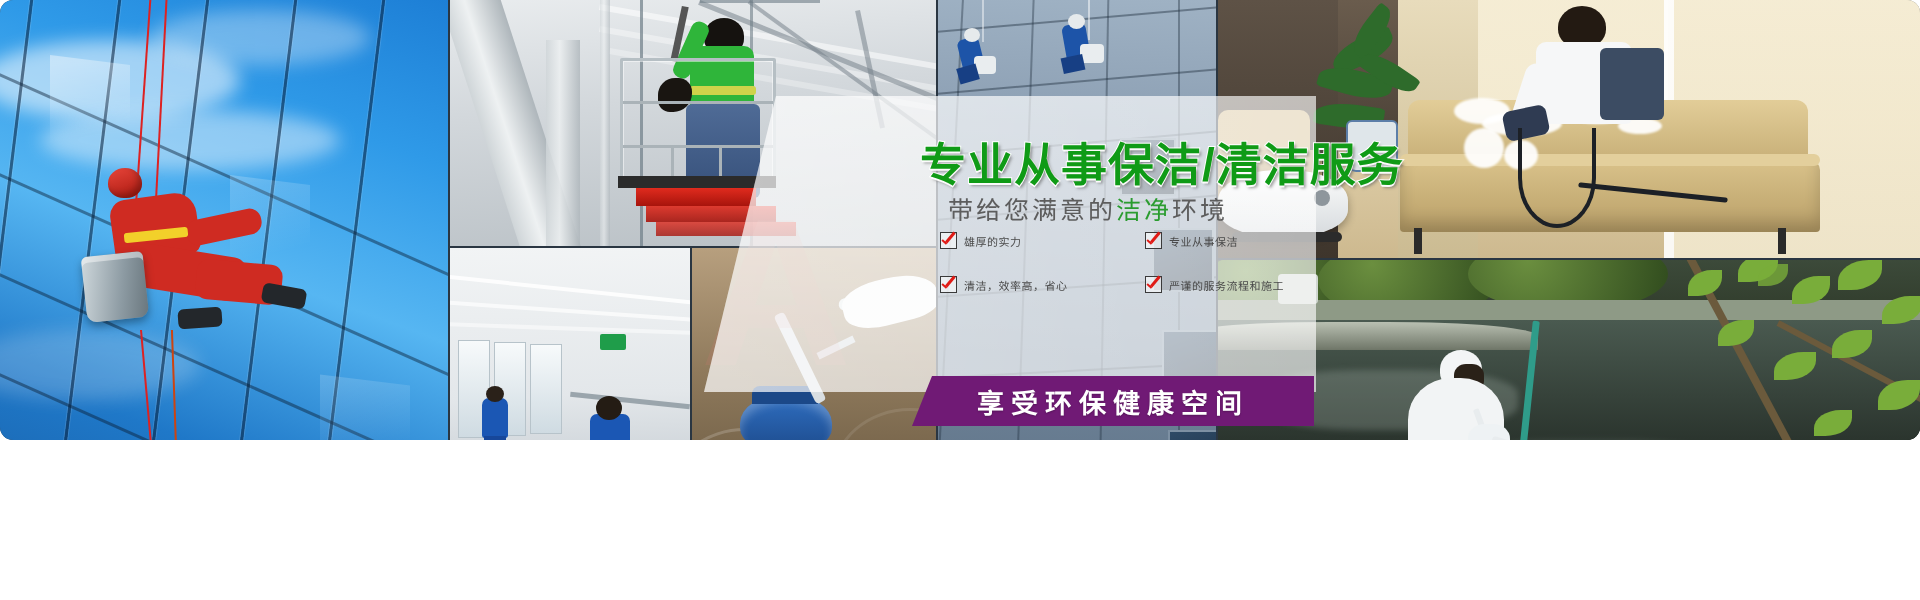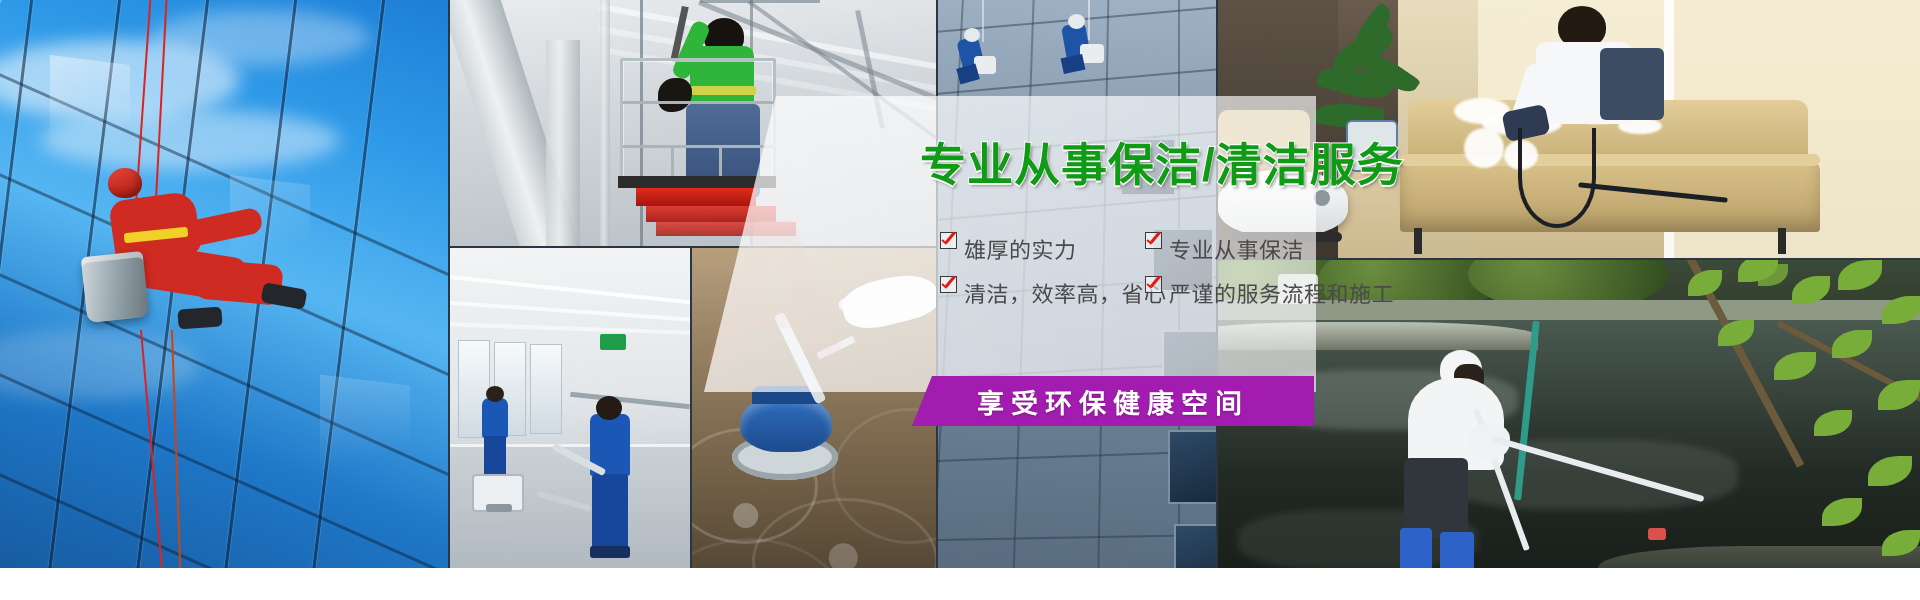--- a/index.html
+++ b/index.html
@@ -1,23 +1,24 @@
 <!DOCTYPE html>
 <html lang="zh-CN"><head>
 <meta charset="utf-8">
 <title>banner</title>
 <style>
   html,body{margin:0;padding:0;background:#fff;}
   body{font-family:"Liberation Sans","DejaVu Sans",sans-serif;}
 
   #banner{
     position:relative;
-    width:1920px;height:568px;
+    width:1920px;height:440px;
     overflow:hidden;
     background:#2a3642;
+    border-radius:13px;
   }
 
   
   .tile{position:absolute;overflow:hidden;}
   .tile .inner{position:absolute;inset:0;}
 
   
   #ph-glass{left:0;top:0;width:448px;height:600px;
     background:
       linear-gradient(118deg, rgba(255,255,255,.30) 0 2px, rgba(0,0,0,0) 2px 64px),
@@ -144,41 +145,41 @@
     white-space:nowrap;
   }
   .subline{
     position:absolute;left:948px;top:190px;
     font-size:25px;color:#5d5d5d;letter-spacing:3px;white-space:nowrap;
   }
   .subline .hl{color:#2a9c2f;}
 
   .feat-grid{position:absolute;left:940px;top:232px;width:430px;}
   .feat{
-    position:absolute;display:flex;align-items:flex-start;gap:7px;
-    font-size:22px;color:#4a4a4a;white-space:nowrap;letter-spacing:.5px;
+    position:absolute;display:flex;align-items:flex-end;gap:7px;
+    font-size:11px;color:#4a4a4a;white-space:nowrap;letter-spacing:.5px;
   }
   .feat.c0{left:0;} .feat.c1{left:205px;}
   .feat.r0{top:0;} .feat.r1{top:44px;}
   .tick{
     position:relative;display:inline-block;width:15px;height:15px;
     border:1.6px solid #3a3a3a;background:rgba(255,255,255,.55);flex:none;
   }
   .tick::before{
     content:"";position:absolute;left:1px;top:6px;width:6px;height:2.4px;
     background:#e01b16;transform:rotate(42deg);transform-origin:left center;
   }
   .tick::after{
     content:"";position:absolute;left:5px;top:8px;width:13px;height:2.6px;
     background:#e01b16;transform:rotate(-50deg);transform-origin:left center;
   }
 
   #cta{
     position:absolute;left:912px;top:376px;width:402px;height:50px;
-    background:#a21caf;
+    background:#701a75;
     -webkit-clip-path:polygon(20px 0, 100% 0, 100% 100%, 0 100%);
     clip-path:polygon(20px 0, 100% 0, 100% 100%, 0 100%);
     display:flex;align-items:center;justify-content:center;
     color:#fff;font-size:27px;letter-spacing:7px;font-weight:bold;
     text-shadow:0 1px 2px rgba(0,0,0,.25);
     cursor:pointer;
   }
 
   
   .watermark{
@@ -442,20 +443,23 @@
     </div>
   </div>
 
   <div class="watermark">A</div>
   <div id="text-panel"></div>
 
   <div id="content">
 
     <div class="headline">专业从事保洁/清洁服务</div>
 
+    <div class="subline">
+      <span>带给您满意的</span><span class="hl">洁净</span><span>环境</span>
+    </div>
 
     <div class="feat-grid">
       <div class="feat r0 c0">
         <span class="tick"></span>
         <span>雄厚的实力</span>
       </div>
       <div class="feat r0 c1">
         <span class="tick"></span>
         <span>专业从事保洁</span>
       </div>

